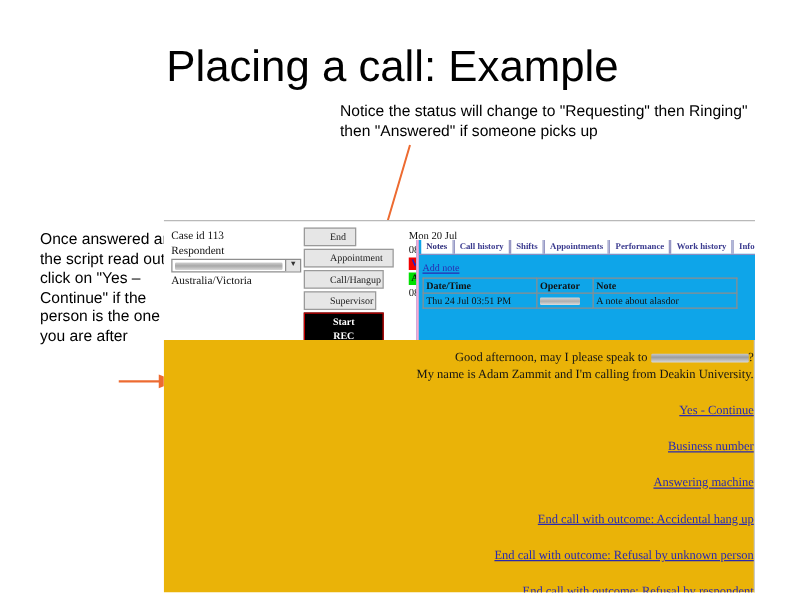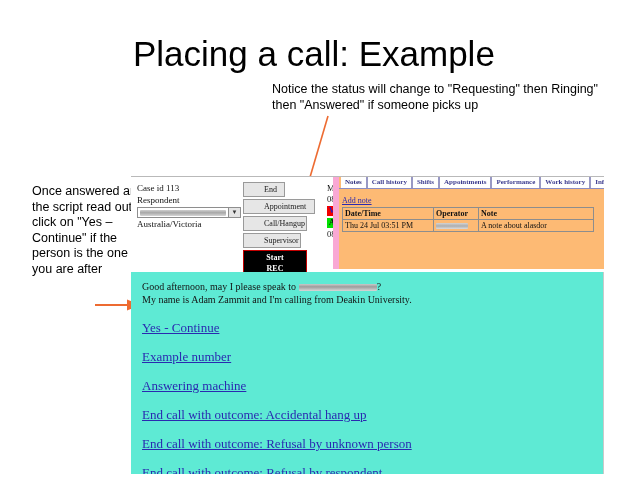--- a/index.html
+++ b/index.html
@@ -186,25 +186,25 @@
   }
   #badge-answered {
     background: #00e000;
     color: #101010;
   }
 
   
   #tab-panel {
     position: absolute;
     left: 202px;
-    top: 0px;
+    top: 15px;
     right: 0px;
     height: 92px;
-    border-left: 6px solid #f9a8d4;
-    background: #fdba74;
+    border-left: 2px solid #f9a8d4;
+    background: #0ea5e9;
   }
   #tab-strip {
     display: flex;
     align-items: stretch;
     height: 11px;
     padding-left: 2px;
     border-bottom: 1px solid #8c8cc0;
   }
   .tab {
     font-size: 7px;
@@ -253,23 +253,24 @@
     border-radius: 1px;
   }
 
   
   #script-region {
     position: absolute;
     left: 0;
     top: 96px;
     width: 473px;
     height: 202px;
-    background: #5eead4;
+    background: #eab308;
     border-right: 1px solid #c9c9c9;
     box-sizing: border-box;
+    text-align: right;
   }
   #script-text {
     margin: 8px 0 0 11px;
     font-size: 10px;
     line-height: 13px;
     color: #141414;
     font-family: "Liberation Serif", serif;
   }
   #script-text .redact-inline {
     display: inline-block;
@@ -279,21 +280,21 @@
     background: linear-gradient(180deg,#c9c9c9 0%,#9d9d9d 40%,#d8d8d8 100%);
     border-radius: 1px;
   }
   #action-list {
     margin: 12px 0 0 11px;
     padding: 0;
     list-style: none;
   }
   #action-list li { margin-bottom: 11px; }
   #action-list a {
-    font-size: 13px;
+    font-size: 10px;
     line-height: 10px;
     color: #2a2ab0;
     text-decoration: underline;
     font-family: "Liberation Serif", serif;
     cursor: pointer;
     white-space: nowrap;
   }
 </style>
 </head>
 <body>
@@ -378,21 +379,21 @@
   </div>
 
   <div id="script-region">
     <div id="script-text">
       <span>Good afternoon, may I please speak to </span><span class="redact-inline"></span><span>?</span><br>
       <span>My name is Adam Zammit and I'm calling from Deakin University.</span>
     </div>
 
     <ul id="action-list">
       <li><a>Yes - Continue</a></li>
-      <li><a>Example number</a></li>
+      <li><a>Business number</a></li>
       <li><a>Answering machine</a></li>
       <li><a>End call with outcome: Accidental hang up</a></li>
       <li><a>End call with outcome: Refusal by unknown person</a></li>
       <li><a>End call with outcome: Refusal by respondent</a></li>
 
     </ul>
   </div>
 </div>
 
 </body></html>

